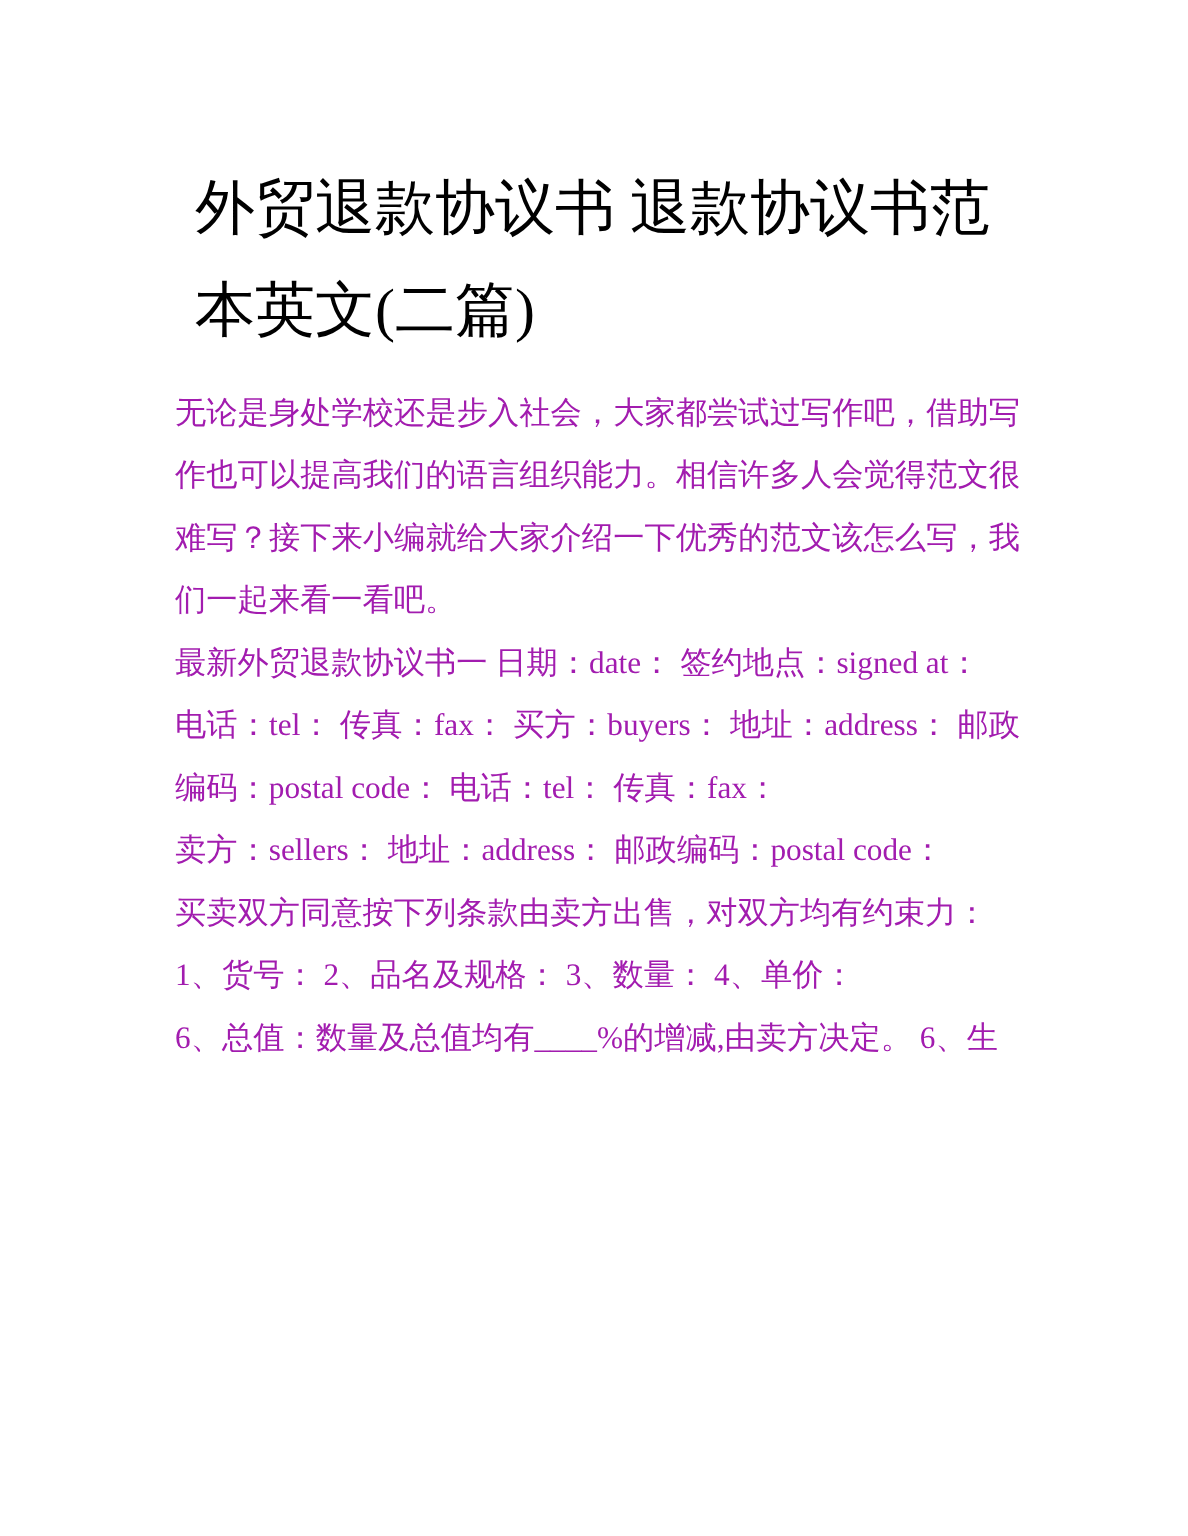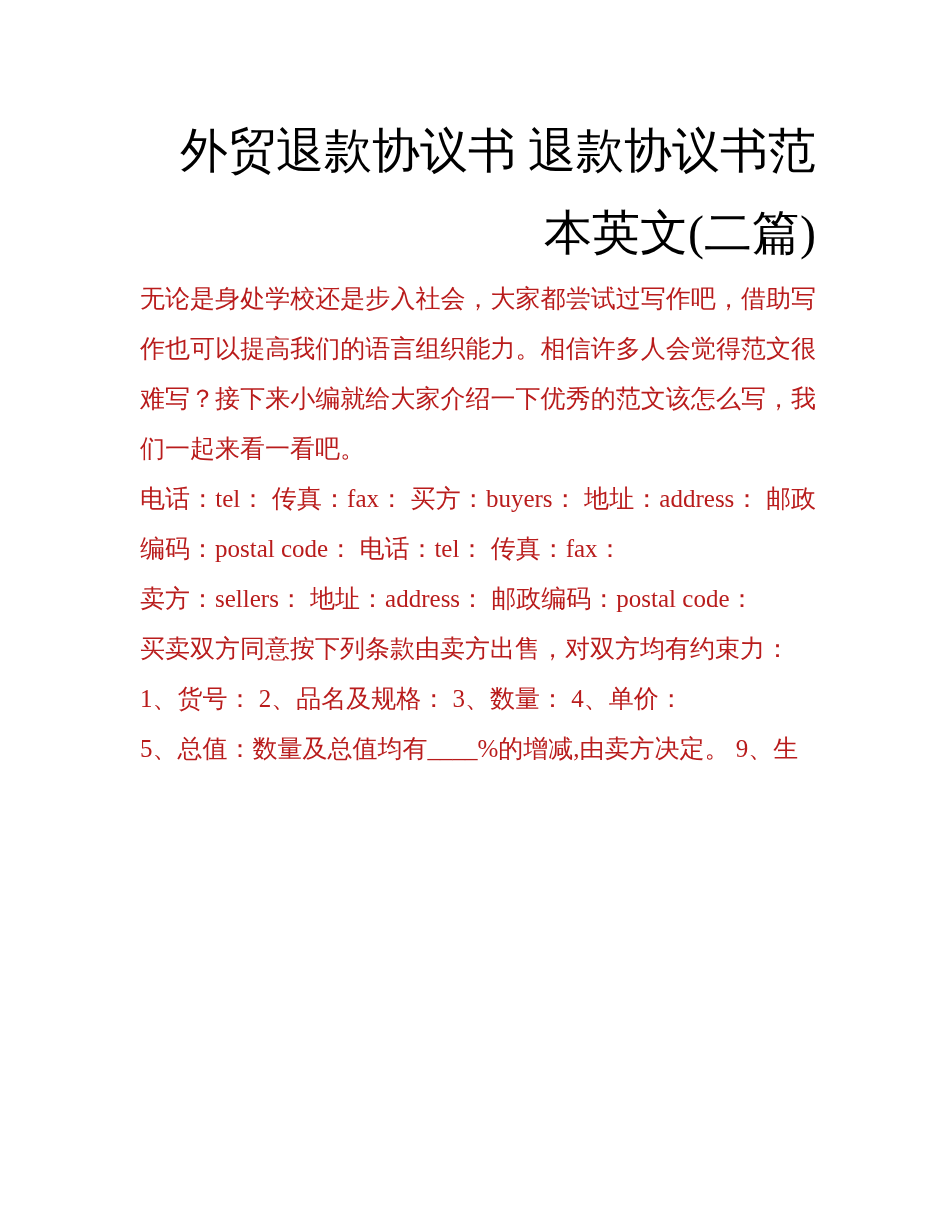--- a/index.html
+++ b/index.html
@@ -16,42 +16,43 @@
   }
   .content {
     position: absolute;
     left: 140px;
     top: 110px;
     width: 676px;
     color: #000000;
     font-family: "Liberation Serif", "DejaVu Serif", serif;
   }
   .doc-title {
-    margin: 0;
+    margin: 16px;
     font-size: 48px;
     line-height: 82px;
     font-weight: normal;
     color: #000000;
-    text-align: right;
+    text-align: left;
   }
   .content p {
     margin: 0;
     font-size: 25px;
     line-height: 50px;
     text-align: justify;
     text-justify: inter-ideograph;
-    color: #b91c1c;
+    color: #a21caf;
   }
 </style>
 </head>
 <body>
 
 <div class="page">
   <div class="content">
     <h1 class="doc-title">外贸退款协议书 退款协议书范本英文(二篇)</h1>
     <p>无论是身处学校还是步入社会，大家都尝试过写作吧，借助写作也可以提高我们的语言组织能力。相信许多人会觉得范文很难写？接下来小编就给大家介绍一下优秀的范文该怎么写，我们一起来看一看吧。</p>
+    <p>最新外贸退款协议书一 日期：date： 签约地点：signed at：</p>
     <p>电话：tel： 传真：fax： 买方：buyers： 地址：address： 邮政编码：postal code： 电话：tel： 传真：fax：</p>
     <p>卖方：sellers： 地址：address： 邮政编码：postal code：</p>
     <p>买卖双方同意按下列条款由卖方出售，对双方均有约束力：</p>
     <p>1、货号： 2、品名及规格： 3、数量： 4、单价：</p>
-    <p>5、总值：数量及总值均有____%的增减,由卖方决定。 9、生</p>
+    <p>6、总值：数量及总值均有____%的增减,由卖方决定。 6、生</p>
   </div>
 </div>
 
 </body></html>

